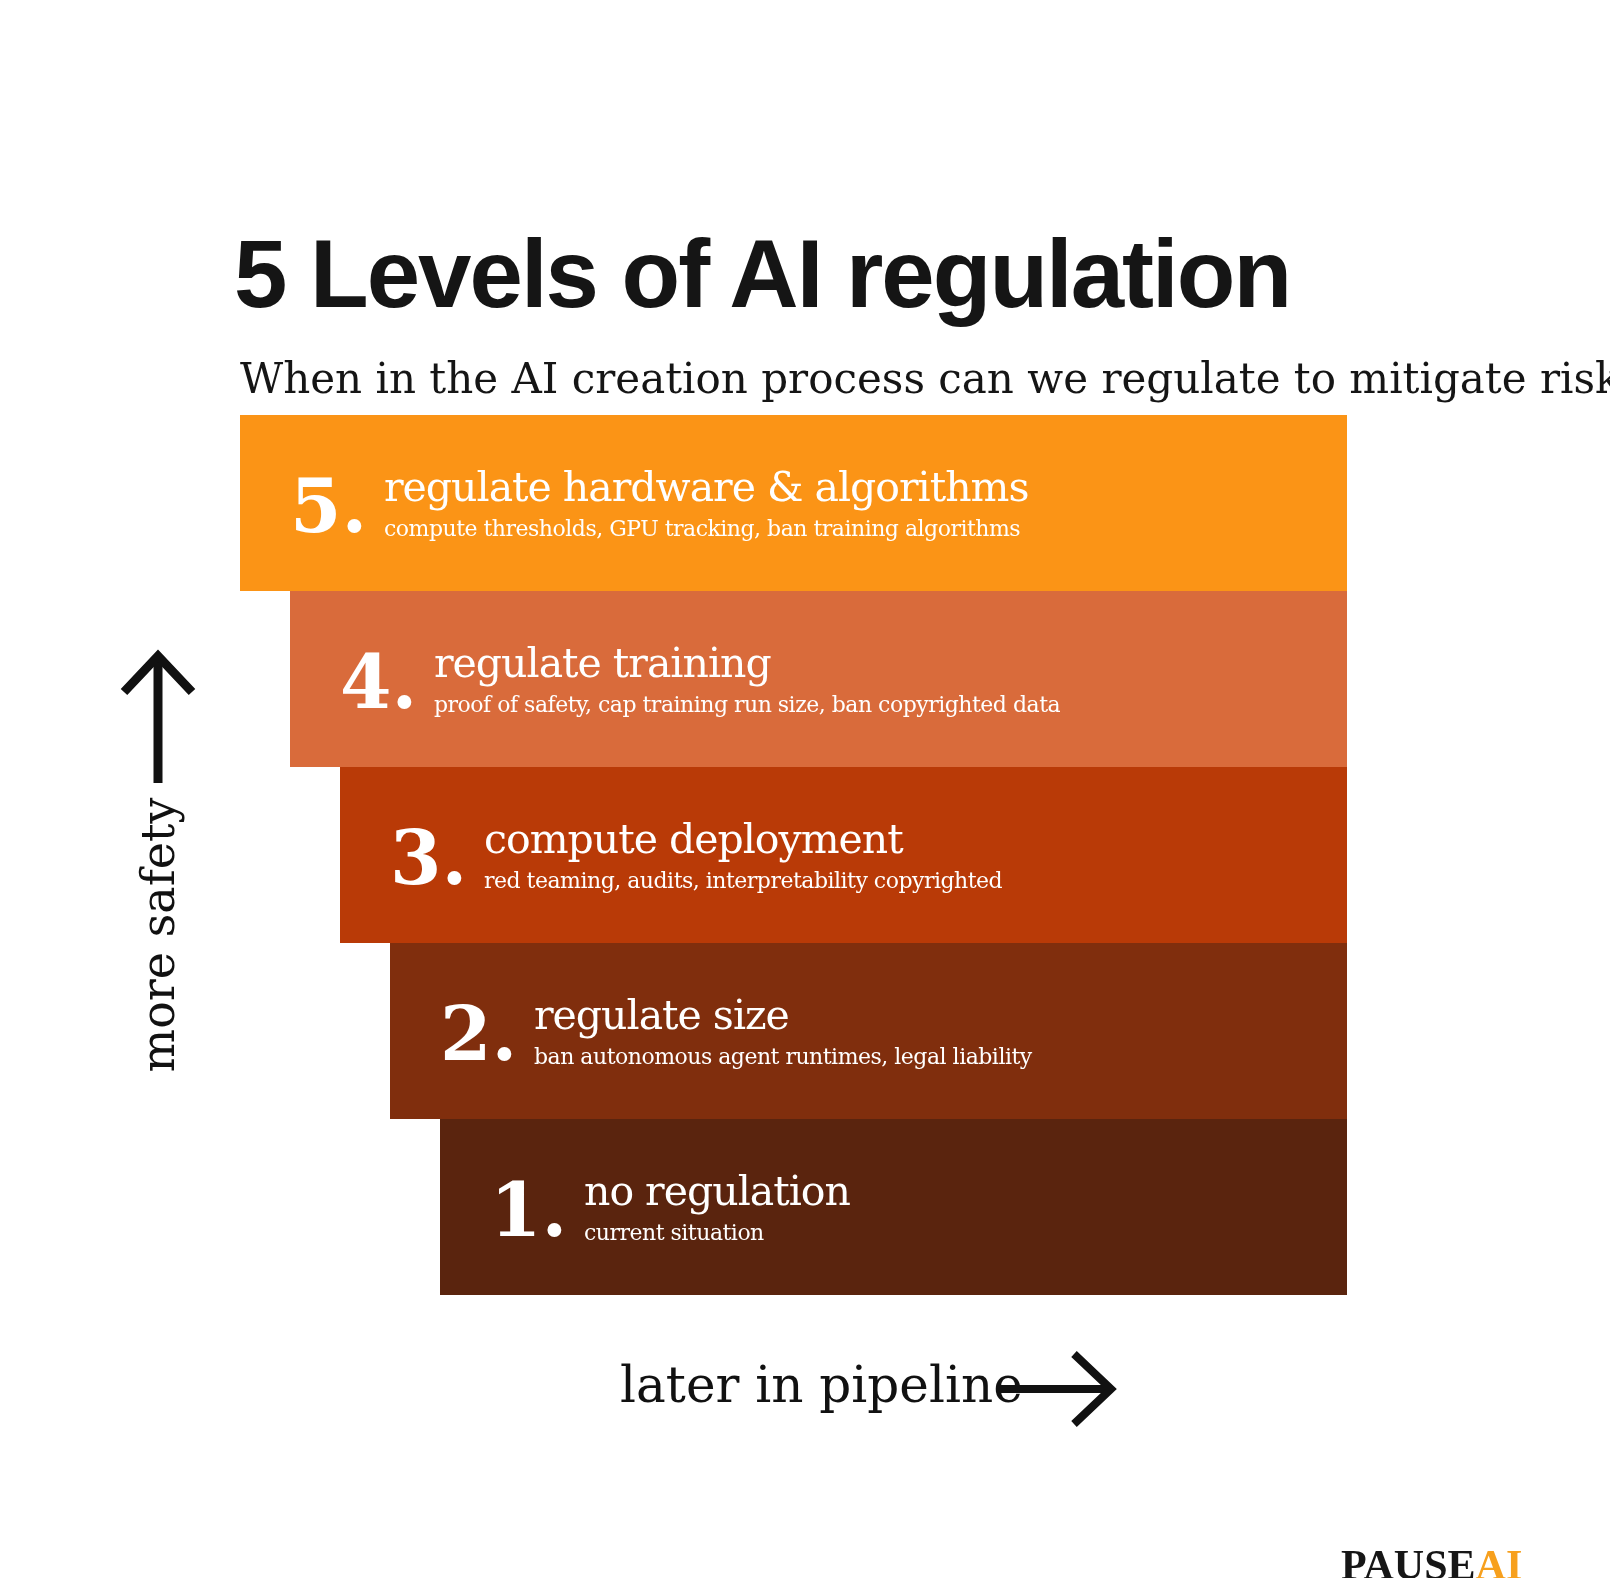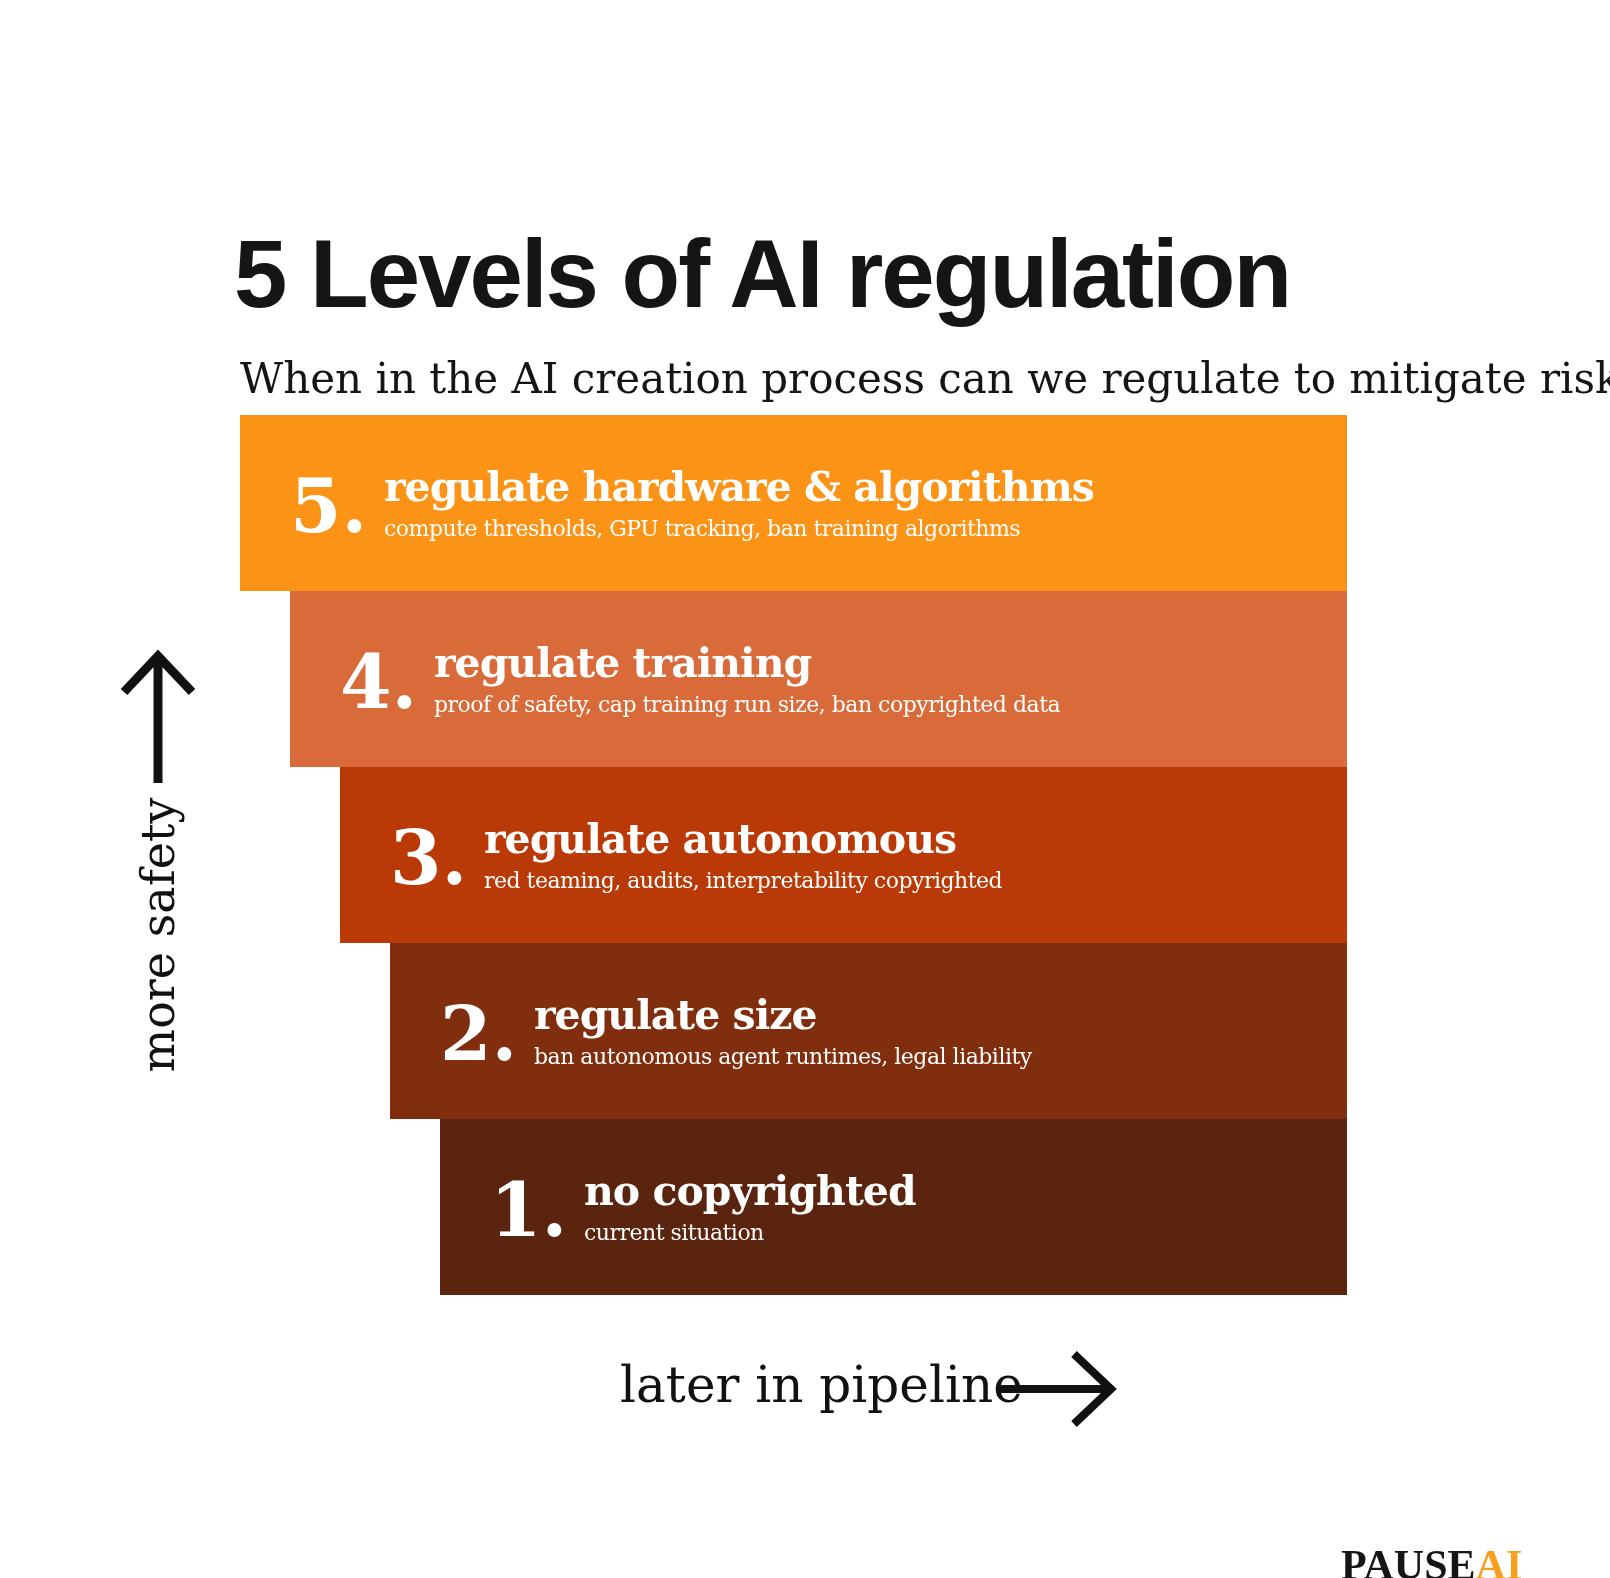--- a/index.html
+++ b/index.html
@@ -59,21 +59,21 @@
     flex: 0 0 94px;
     font-family: "DejaVu Serif", serif;
     font-weight: bold;
     font-size: 74px;
     line-height: 1;
     margin-top: 6px;
   }
   .bar-text { display: flex; flex-direction: column; }
   .bar-title {
     font-family: "DejaVu Serif", serif;
-    font-weight: bold;
+    font-weight: normal;
     font-size: 41px;
     line-height: 1.15;
     letter-spacing: -1px;
     white-space: nowrap;
   }
   .bar-desc {
     font-family: "DejaVu Serif", serif;
     font-size: 22px;
     line-height: 1.25;
     margin-top: 4px;
@@ -149,37 +149,37 @@
     <div class="bar-number">4.</div>
     <div class="bar-text">
       <div class="bar-title">regulate training</div>
       <div class="bar-desc">proof of safety, cap training run size, ban copyrighted data</div>
     </div>
   </div>
 
   <div class="bar bar-3" style="background: rgb(185, 58, 7);">
     <div class="bar-number">3.</div>
     <div class="bar-text">
-      <div class="bar-title">regulate autonomous</div>
+      <div class="bar-title">compute deployment</div>
       <div class="bar-desc">red teaming, audits, interpretability copyrighted</div>
     </div>
   </div>
 
   <div class="bar bar-2" style="background: rgb(128, 46, 13);">
     <div class="bar-number">2.</div>
     <div class="bar-text">
       <div class="bar-title">regulate size</div>
       <div class="bar-desc">ban autonomous agent runtimes, legal liability</div>
     </div>
   </div>
 
   <div class="bar bar-1" style="background: rgb(90, 36, 14);">
     <div class="bar-number">1.</div>
     <div class="bar-text">
-      <div class="bar-title">no copyrighted</div>
+      <div class="bar-title">no regulation</div>
       <div class="bar-desc">current situation</div>
     </div>
   </div>
 
   <svg class="y-arrow" width="90" height="138" viewBox="0 0 90 138">
     <path d="M45 135 L45 9" stroke="#111111" stroke-width="9" fill="none"></path>
     <path d="M11 44 L45 8 L79 44" stroke="#111111" stroke-width="9" fill="none"></path>
   </svg>
   <div class="y-axis-label">more safety</div>
 

